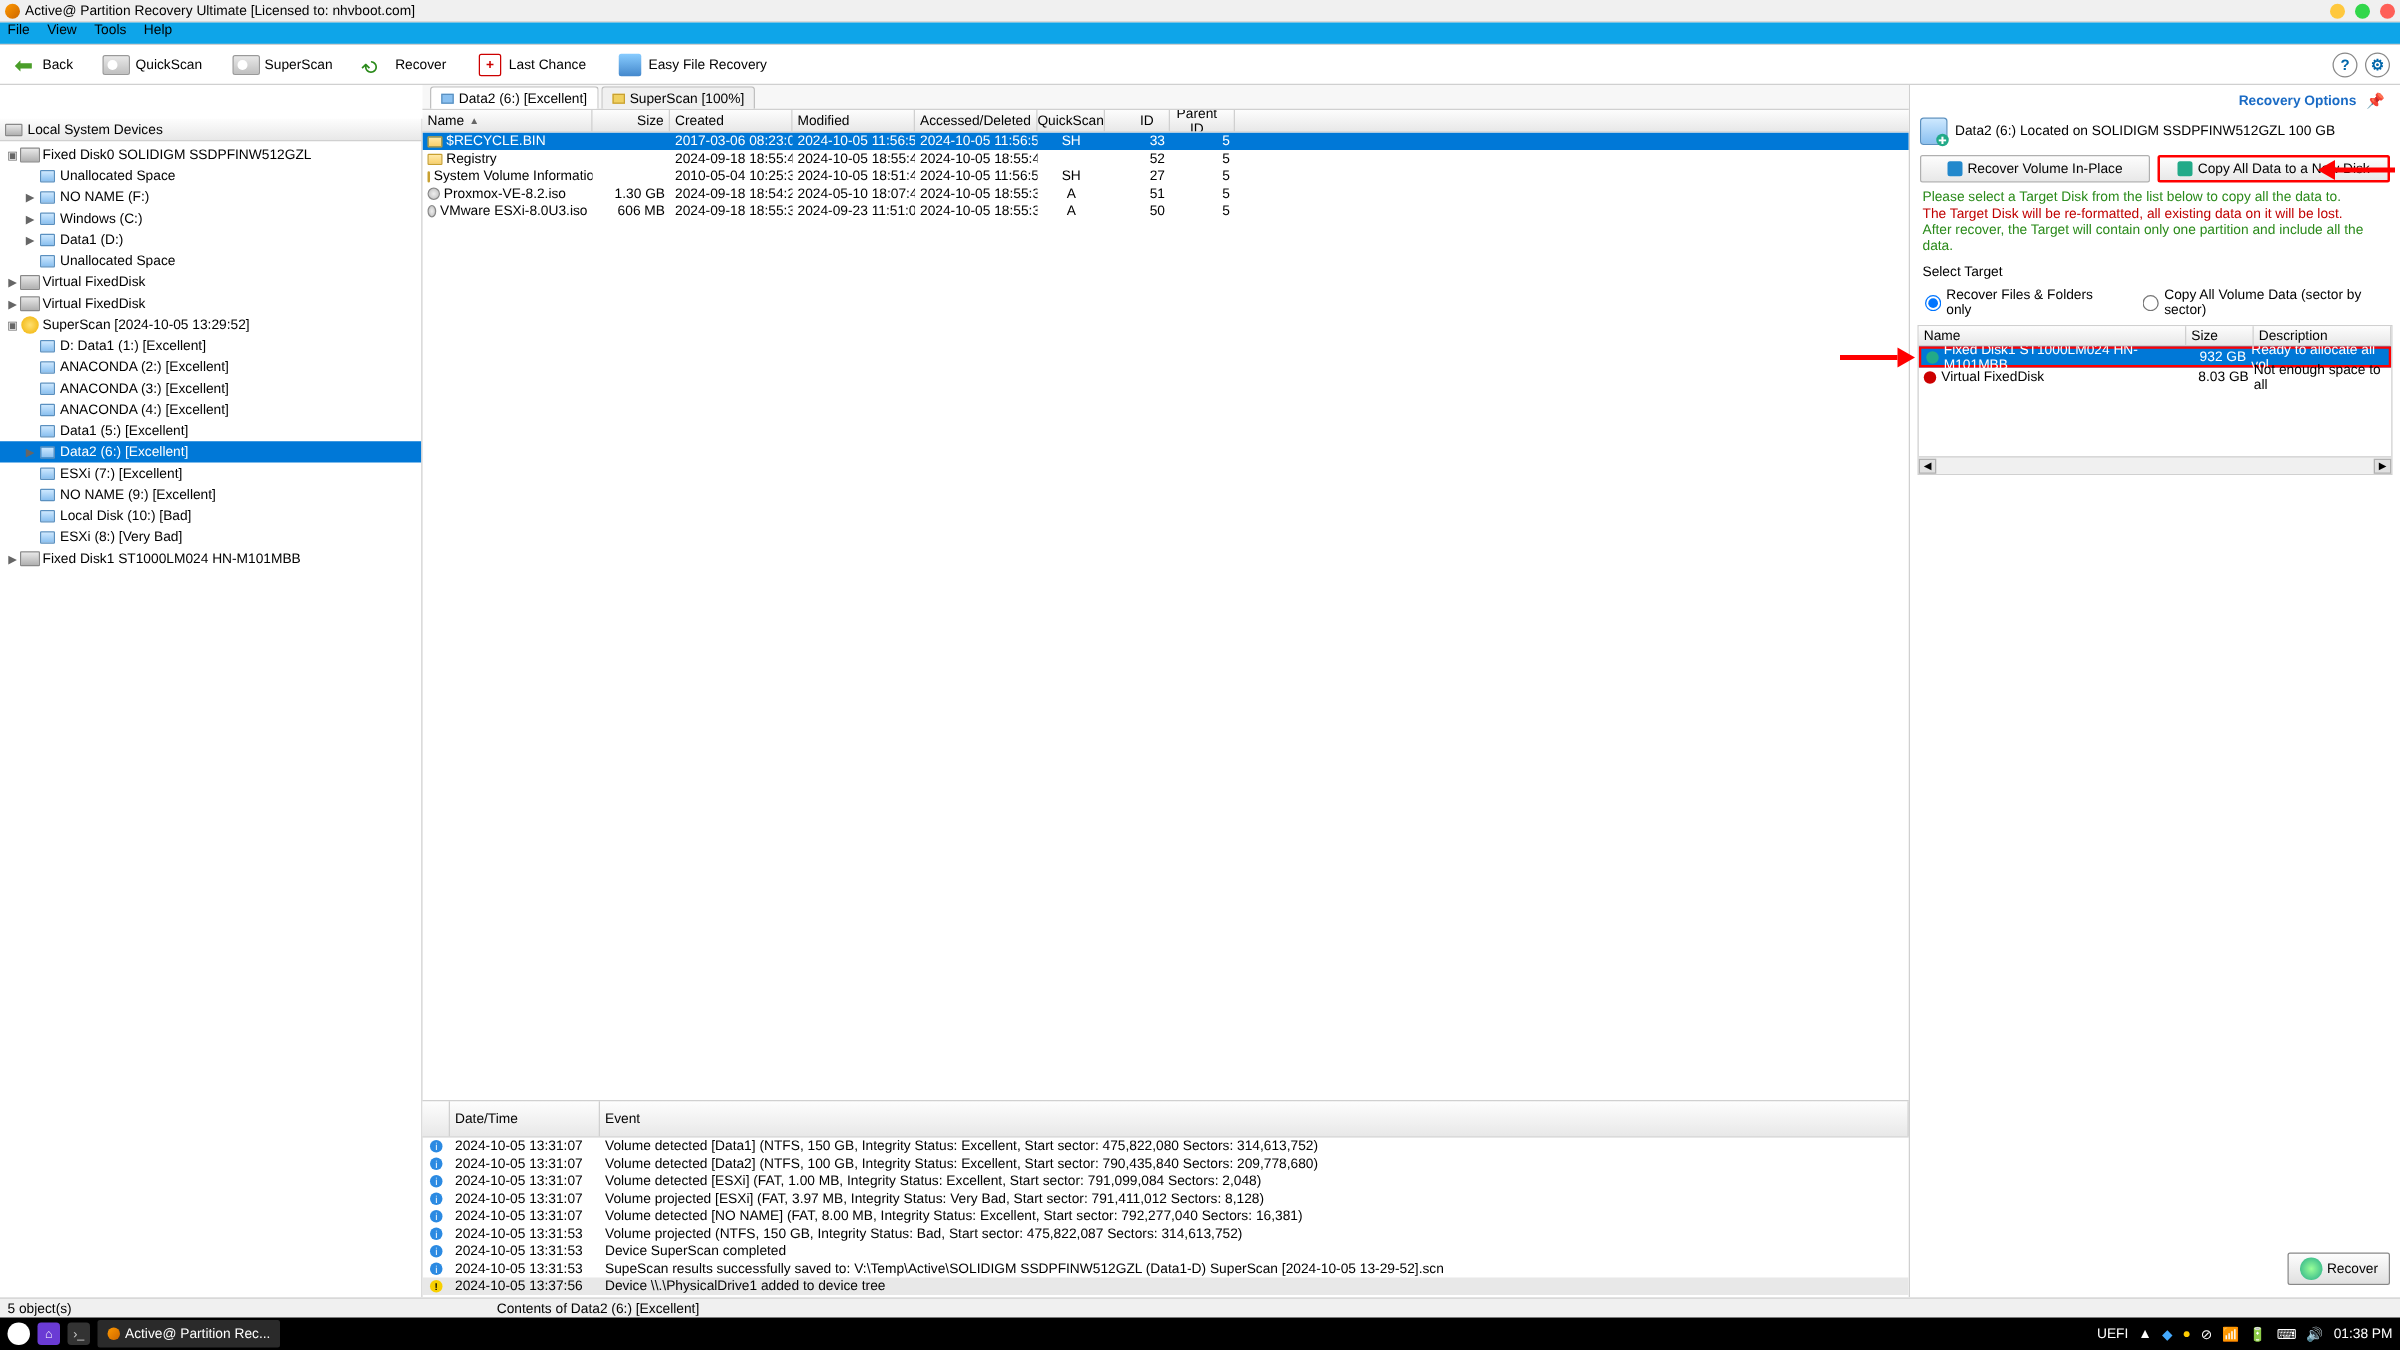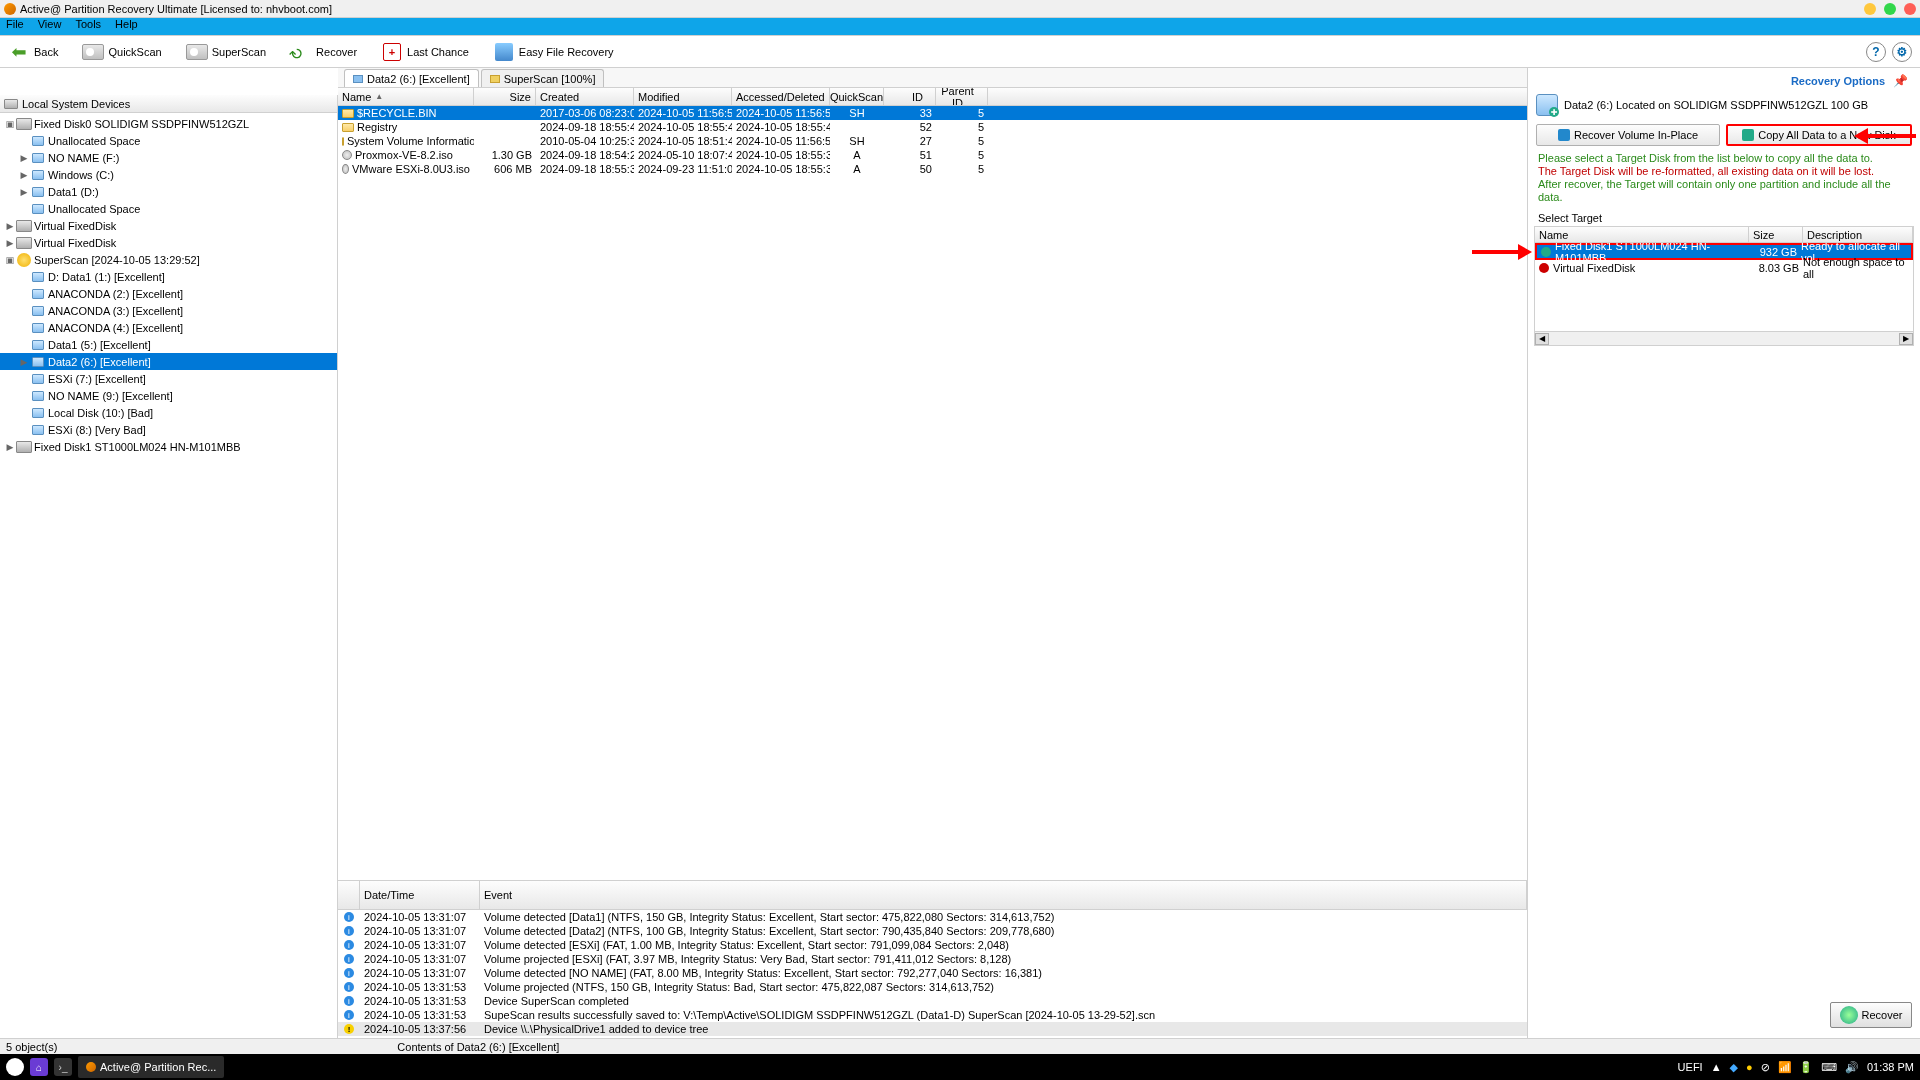--- a/index.html
+++ b/index.html
@@ -519,20 +519,30 @@
         </div>
       </div>
       <div class="rp-arrow-btn"></div>
     </div>
     <div class="rp-warning">
       <div class="g">Please select a Target Disk from the list below to copy all the data to.</div>
       <div class="r">The Target Disk will be re-formatted, all existing data on it will be lost.</div>
       <div class="g2">After recover, the Target will contain only one partition and include all the data.</div>
     </div>
     <div class="rp-sel-lbl">Select Target</div>
+    <div class="rp-radios">
+      <label>
+          <input type="radio" name="mode" checked="" style=""> 
+          <span>Recover Files &amp; Folders only</span>
+        </label>
+      <label>
+          <input type="radio" name="mode" style=""> 
+          <span>Copy All Volume Data (sector by sector)</span>
+        </label>
+    </div>
     <div class="target-area-wrap">
       <div class="arrow-to-row"></div>
       <div class="target-grid">
         <div class="tg-header">
           <div class="tg-h tg-name">Name</div>
           <div class="tg-h tg-size">Size</div>
           <div class="tg-h tg-desc">Description</div>
         </div>
         <div class="tg-scroll" id="target-list">
             <div class="tg-row sel">

